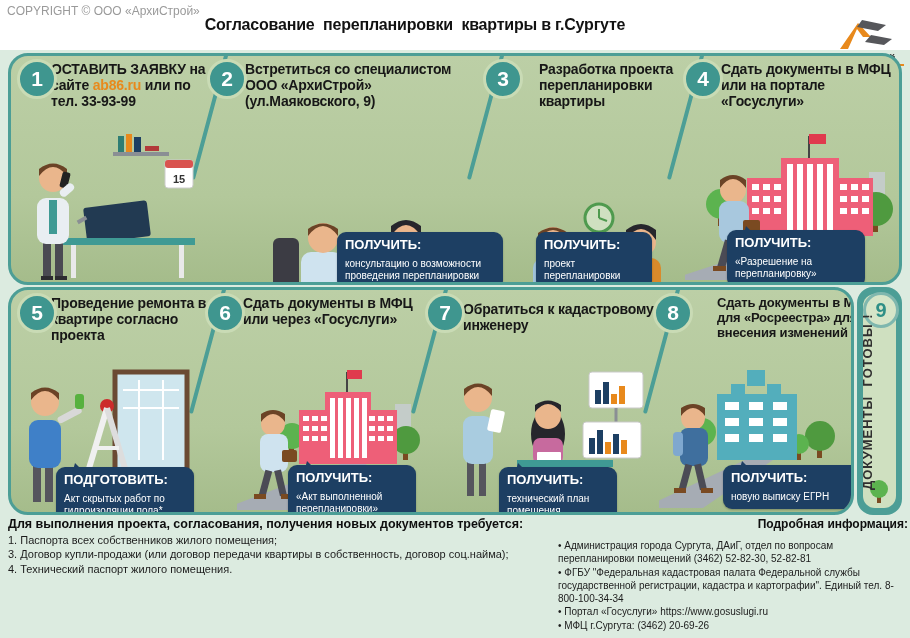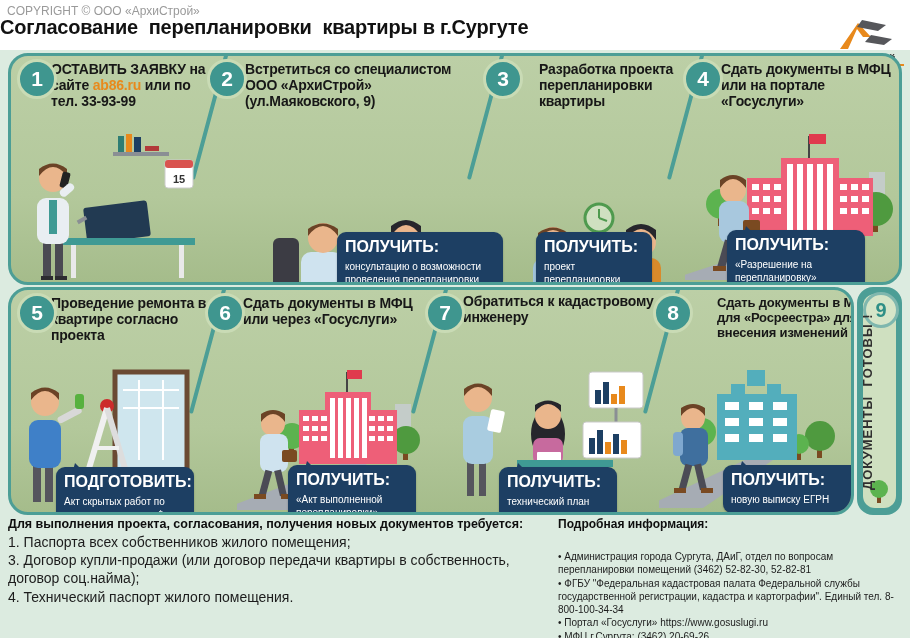--- a/index.html
+++ b/index.html
@@ -1,47 +1,47 @@
 <!DOCTYPE html>
 <html><head>
 <meta charset="utf-8">
 <style>
   html,body{margin:0;padding:0;}
   #poster{position:relative;width:910px;height:638px;background:#dcebe0;font-family:"Liberation Sans",sans-serif;overflow:hidden;}
   
   .hdr{position:absolute;left:0;top:0;width:910px;height:50px;background:#ffffff;}
   .copyright{position:absolute;left:7px;top:4px;font-size:12px;color:#9a9a9a;}
-  .title{position:absolute;left:0;top:16px;width:830px;text-align:left;font-size:20px;font-weight:bold;color:#121212;white-space:pre;letter-spacing:-0.2px;}
+  .title{position:absolute;left:0;top:16px;width:830px;text-align:center;font-size:16px;font-weight:bold;color:#121212;white-space:pre;letter-spacing:-0.2px;}
   .logo{position:absolute;right:6px;top:18px;width:78px;height:46px;text-align:center;border-bottom:2px solid #e8891c;}
   .logo-text{font-size:11px;font-weight:bold;color:#3a3a3a;margin-top:-2px;}
   
   .row{position:absolute;background:linear-gradient(180deg,#bccfa6 0%,#b3c89b 62%,#a5bc8b 100%);border:3px solid #4c9e96;border-radius:20px;overflow:hidden;}
   #row1{left:8px;top:53px;width:888px;height:226px;}
   #row2{left:8px;top:287px;width:840px;height:222px;}
   .sep{position:absolute;top:-4px;width:4px;height:132px;background:#4c9e96;border-radius:2px;transform:rotate(15deg);transform-origin:top center;}
   .badge{position:absolute;width:34px;height:34px;border-radius:50%;background:#3f968f;border:3px solid #c9dbb5;color:#ffffff;font-weight:bold;font-size:21px;display:flex;align-items:center;justify-content:center;z-index:6;}
   .shead{position:absolute;font-weight:bold;font-size:14px;line-height:1.14;color:#171717;z-index:4;letter-spacing:-0.2px;}
   .shead .link{color:#e8891c;text-align:center;}
   .nbox{position:absolute;background:#1d3f63;border-radius:9px;padding:5px 8px 6px;color:#fff;z-index:7;box-shadow:0 1px 2px rgba(0,0,0,0.25);}
   .nbox.tail::before{content:"";position:absolute;top:-11px;left:16px;border:7px solid transparent;border-bottom:11px solid #1d3f63;border-left-width:3px;border-right-width:11px;}
-  .nlbl{font-weight:bold;font-size:16px;line-height:1.2;}
+  .nlbl{font-weight:bold;font-size:13px;line-height:1.2;}
   .ntxt{font-size:10px;line-height:1.25;margin-top:5px;}
   .illu{position:absolute;z-index:2;}
   
   #strip9{position:absolute;left:857px;top:287px;width:39px;height:222px;background:#4c9e96;border:3px solid #4c9e96;border-radius:16px;}
   .strip-inner{position:absolute;left:3px;top:4px;width:33px;height:214px;background:#cfe0c0;border-radius:12px;}
   .badge9{position:absolute;left:3px;top:2px;width:30px;height:30px;border-radius:50%;background:#d6e5c8;border:3px solid #7fb7ae;color:#2f8f86;font-weight:bold;font-size:20px;display:flex;align-items:center;justify-content:center;z-index:3;}
   .vtext{position:absolute;left:0;top:40px;width:39px;height:160px;writing-mode:vertical-rl;transform:rotate(180deg);font-weight:bold;font-size:13px;letter-spacing:1px;color:#2f2f2f;text-align:center;z-index:3;white-space:pre;}
   
   .req{position:absolute;left:8px;top:517px;width:545px;z-index:2;}
   .req-h{font-weight:bold;font-size:12.5px;color:#0e0e0e;margin-bottom:2px;}
-  .req-item{font-size:14px;color:#1c1c1c;line-height:1.3;}
+  .req-item{font-size:11px;color:#1c1c1c;line-height:1.3;}
   .footnote{position:absolute;left:8px;top:601px;width:528px;font-size:11px;color:#111;line-height:1.32;z-index:2;}
   .info{position:absolute;left:558px;top:517px;width:350px;z-index:2;}
-  .info-h{font-weight:bold;font-size:12px;color:#0e0e0e;text-align:left;margin-bottom:19px;}
+  .info-h{font-weight:bold;font-size:12px;color:#0e0e0e;text-align:right;margin-bottom:8px;}
   .info-item{font-size:10px;color:#1c1c1c;line-height:1.33;}
 </style>
 </head>
 <body>
 
 <div id="poster">
 
   <div class="hdr">
     <div class="copyright">COPYRIGHT © ООО «АрхиСтрой»</div>
     <div class="title">Согласование  перепланировки  квартиры в г.Сургуте</div>
@@ -221,21 +221,21 @@
     <div class="sep" style="left:434px"></div>
     <div class="sep" style="left:666px"></div>
 
     <div class="badge" style="left:6px;top:3px">5</div>
     <div class="badge" style="left:194px;top:3px">6</div>
     <div class="badge" style="left:414px;top:3px">7</div>
     <div class="badge" style="left:642px;top:3px">8</div>
 
     <div class="shead" style="left:40px;top:6px;width:160px">Проведение ремонта в квартире согласно проекта</div>
     <div class="shead" style="left:232px;top:6px;width:185px">Сдать документы в МФЦ или через «Госуслуги»</div>
-    <div class="shead" style="left:452px;top:4px;width:205px">Обратиться к кадастровому инженеру</div>
+    <div class="shead" style="left:452px;top:12px;width:205px">Обратиться к кадастровому инженеру</div>
     <div class="shead" style="left:706px;top:6px;width:162px;font-size:13px">Сдать документы в МФЦ для «Росреестра» для внесения изменений</div>
 
     <svg class="illu" style="left:8px;top:60px" width="185" height="158" viewBox="0 0 185 158">
       <g>
         <rect x="96" y="22" width="72" height="98" fill="#cfe6ee" stroke="#6b4a33" stroke-width="5"></rect>
         <line x1="104" y1="40" x2="160" y2="40" stroke="#ffffff" stroke-width="2"></line>
         <line x1="104" y1="58" x2="160" y2="58" stroke="#ffffff" stroke-width="2"></line>
         <line x1="120" y1="30" x2="120" y2="110" stroke="#ffffff" stroke-width="2"></line>
         <line x1="144" y1="30" x2="144" y2="110" stroke="#ffffff" stroke-width="2"></line>
       </g>

